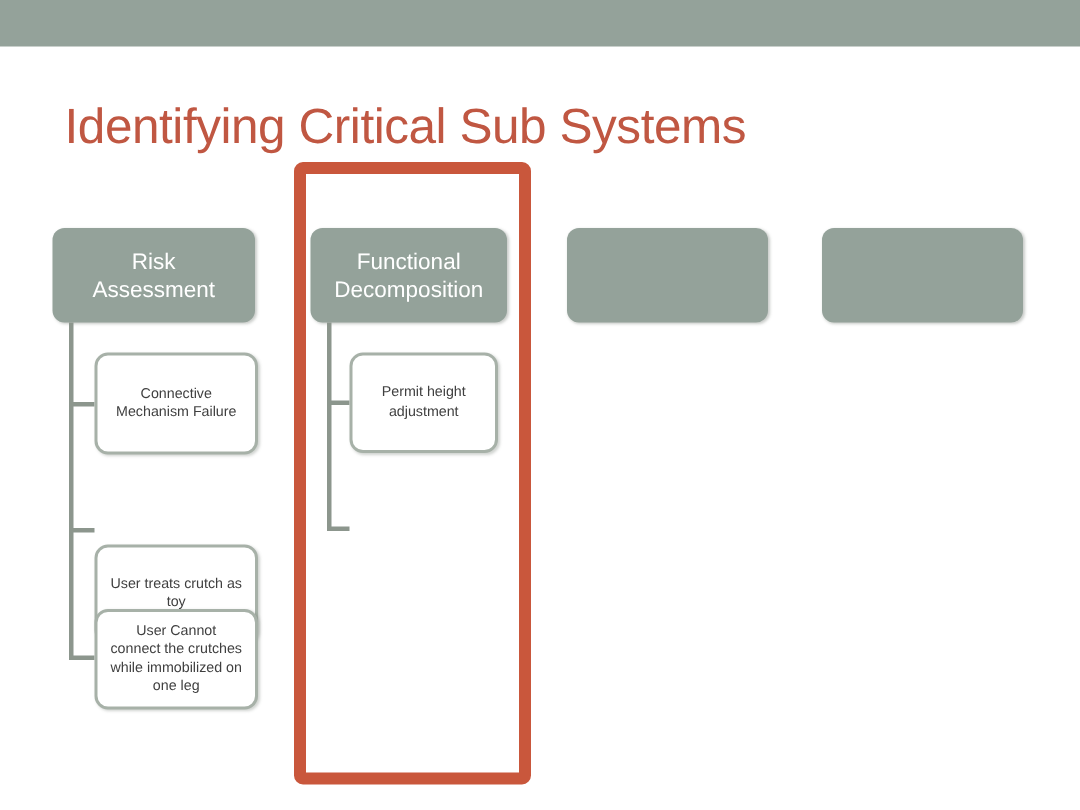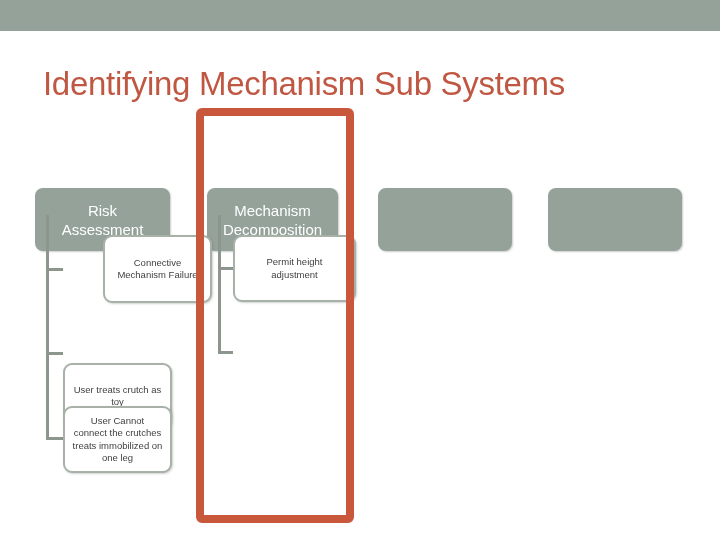--- a/index.html
+++ b/index.html
@@ -16,38 +16,37 @@
     font-size:33px; font-weight:400; line-height:1.1;
     color:var(--title-color,#C05742); white-space:nowrap; letter-spacing:-0.3px;
   }
   .hdr {
     position:absolute; top:152px; height:63px;
     background:var(--header-fill,#94A29A); border-radius:8px;
     color:var(--header-text-color,#fff); font-size:15px; line-height:19px;
     display:flex; align-items:center; justify-content:center;
     text-align:center; white-space:pre-line;
     box-shadow:1px 1px 2px rgba(100,110,100,0.35);
-    margin-top:36px;
   }
   .hdr.c0 { left:35px;  width:135px; }
   .hdr.c1 { left:207px; width:131px; }
   .hdr.c2 { left:378px; width:134px; }
   .hdr.c3 { left:548px; width:134px; }
   .child {
     position:absolute; box-sizing:border-box;
     background:var(--child-fill,#fff);
     border:2px solid var(--child-border-color,#A7B1A8); border-radius:9px;
     color:var(--child-text-color,#3F3F3F); font-size:9.5px; line-height:12.5px;
     display:flex; align-items:center; justify-content:center;
     text-align:center; white-space:pre-line; padding:2px;
     box-shadow:1px 1px 2px rgba(100,110,100,0.3);
   }
   .child.colR { left:63px;  width:109px; }
-  .child.colF { left:233px; width:123px; }
-  .child.r1 { top:235px; height:68px;margin-left:40px; }
+  .child.colF { left:233px; width:99px; }
+  .child.r1 { top:235px; height:68px; }
   .child.r2 { top:322px; height:66px;margin-top:41px; }
   .child.r3 { top:406px; height:67px; }
   .child.f1 { top:235px; height:67px; }
   .child.f2 { top:320px; height:67px; }
   .conn { position:absolute; background:var(--connector-color,#8C968D); }
   .conn.vR  { left:46px;  top:215px; width:3px;  height:225px; }
   .conn.sR1 { left:46px;  top:268px; width:17px; height:3px; }
   .conn.sR2 { left:46px;  top:352px; width:17px; height:3px; }
   .conn.sR3 { left:46px;  top:437px; width:17px; height:3px; }
   .conn.vF  { left:218px; top:215px; width:3px;  height:138px; }
@@ -59,45 +58,45 @@
     border-radius:6px; background:transparent;
   }
 </style>
 </head>
 <body>
 
 <div class="slide">
 
   <div class="band"></div>
 
-  <h1 class="title">Identifying Mechanism Sub Systems</h1>
+  <h1 class="title">Identifying Critical Sub Systems</h1>
 
   <div class="hdr c0">Risk
 Assessment</div>
-  <div class="hdr c1">Mechanism
+  <div class="hdr c1">Functional
 Decomposition</div>
   <div class="hdr c2"></div>
   <div class="hdr c3"></div>
 
   <div class="conn vR"></div>
   <div class="conn sR1"></div>
   <div class="conn sR2"></div>
   <div class="conn sR3"></div>
 
   <div class="conn vF"></div>
   <div class="conn sF1"></div>
   <div class="conn sF2"></div>
 
   <div class="child colR r1">Connective
 Mechanism Failure</div>
   <div class="child colR r2">User treats crutch as
 toy</div>
   <div class="child colR r3">User Cannot
 connect the crutches
-treats immobilized on
+while immobilized on
 one leg</div>
 
   <div class="child colF f1">Permit height
 adjustment</div>
 
   <div class="highlight"></div>
 
 </div>
 
 </body></html>

